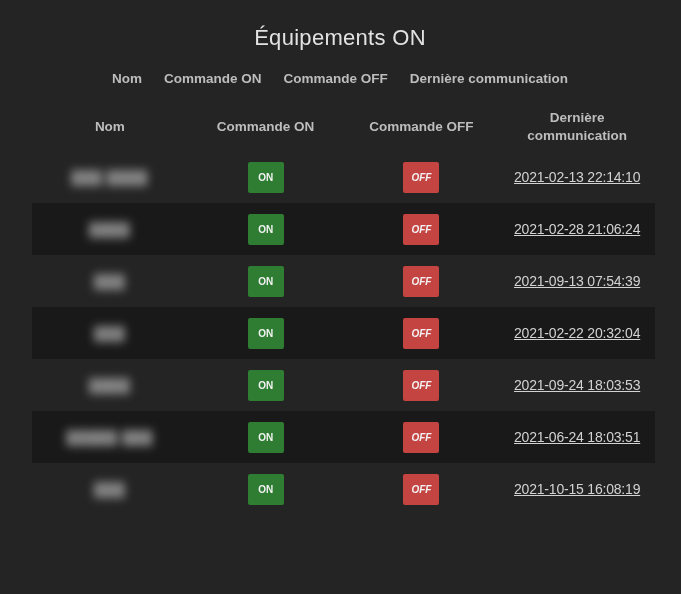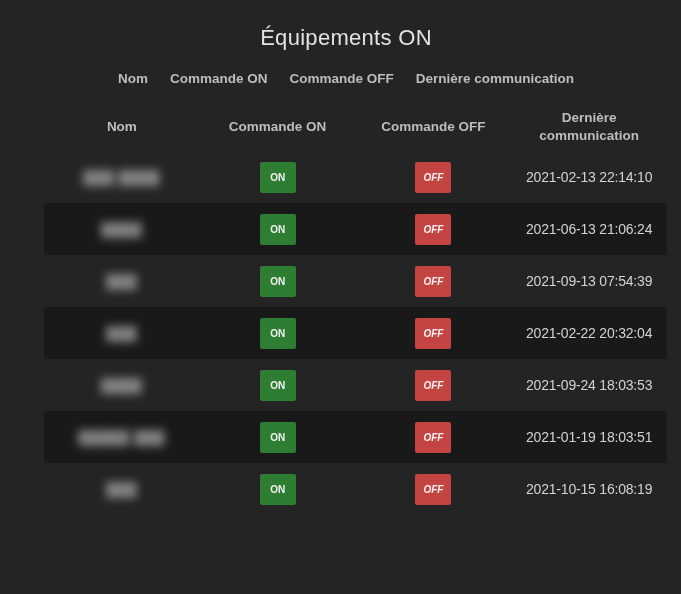--- a/index.html
+++ b/index.html
@@ -4,21 +4,21 @@
 <style>
   * { box-sizing: border-box; }
   html, body { margin: 0; padding: 0; }
   body {
     width: 681px;
     height: 594px;
     overflow: hidden;
     background: var(--background, #242424);
     font-family: "Liberation Sans", sans-serif;
   }
-  .page { width: 680px; height: 594px; padding-left: 12px; }
+  .page { width: 680px; height: 594px; }
 
   .section-title {
     text-align: center;
     color: var(--title_text, #e2e2e2);
     font-size: 22px;
     font-weight: 500;
     letter-spacing: 0.3px;
     line-height: 26px;
   }
   .title-on  { padding-top: 25px; }
@@ -78,20 +78,21 @@
     line-height: 13px;
     cursor: pointer;
   }
   .btn-on  { background: var(--green_button, #2f7d33); }
   .btn-off { background: var(--red_button, #c44442); font-style: italic; }
   .timestamp {
     font-size: 14px;
     color: var(--cell_text, #d2d2d2);
     letter-spacing: -0.2px;
     white-space: nowrap;
+    text-decoration: underline;
   }
 </style>
 </head>
 <body>
 
 <div class="page">
 
   <div class="section-title title-on">Équipements ON</div>
   <div class="inline-headers">
     <span>Nom</span>
@@ -114,21 +115,21 @@
       <tr>
         <td><span class="name-masked">███ ████</span></td>
         <td><button class="btn btn-on">ON</button></td>
         <td><button class="btn btn-off">OFF</button></td>
         <td><span class="timestamp">2021-02-13 22:14:10</span></td>
       </tr>
       <tr>
         <td><span class="name-masked">████</span></td>
         <td><button class="btn btn-on">ON</button></td>
         <td><button class="btn btn-off">OFF</button></td>
-        <td><span class="timestamp">2021-06-13 21:06:24</span></td>
+        <td><span class="timestamp">2021-02-28 21:06:24</span></td>
       </tr>
       <tr>
         <td><span class="name-masked">███</span></td>
         <td><button class="btn btn-on">ON</button></td>
         <td><button class="btn btn-off">OFF</button></td>
         <td><span class="timestamp">2021-09-13 07:54:39</span></td>
       </tr>
       <tr>
         <td><span class="name-masked">███</span></td>
         <td><button class="btn btn-on">ON</button></td>
@@ -138,21 +139,21 @@
       <tr>
         <td><span class="name-masked">████</span></td>
         <td><button class="btn btn-on">ON</button></td>
         <td><button class="btn btn-off">OFF</button></td>
         <td><span class="timestamp">2021-09-24 18:03:53</span></td>
       </tr>
       <tr>
         <td><span class="name-masked">█████ ███</span></td>
         <td><button class="btn btn-on">ON</button></td>
         <td><button class="btn btn-off">OFF</button></td>
-        <td><span class="timestamp">2021-01-19 18:03:51</span></td>
+        <td><span class="timestamp">2021-06-24 18:03:51</span></td>
       </tr>
       <tr>
         <td><span class="name-masked">███</span></td>
         <td><button class="btn btn-on">ON</button></td>
         <td><button class="btn btn-off">OFF</button></td>
         <td><span class="timestamp">2021-10-15 16:08:19</span></td>
       </tr>
     </tbody>
   </table>
 

